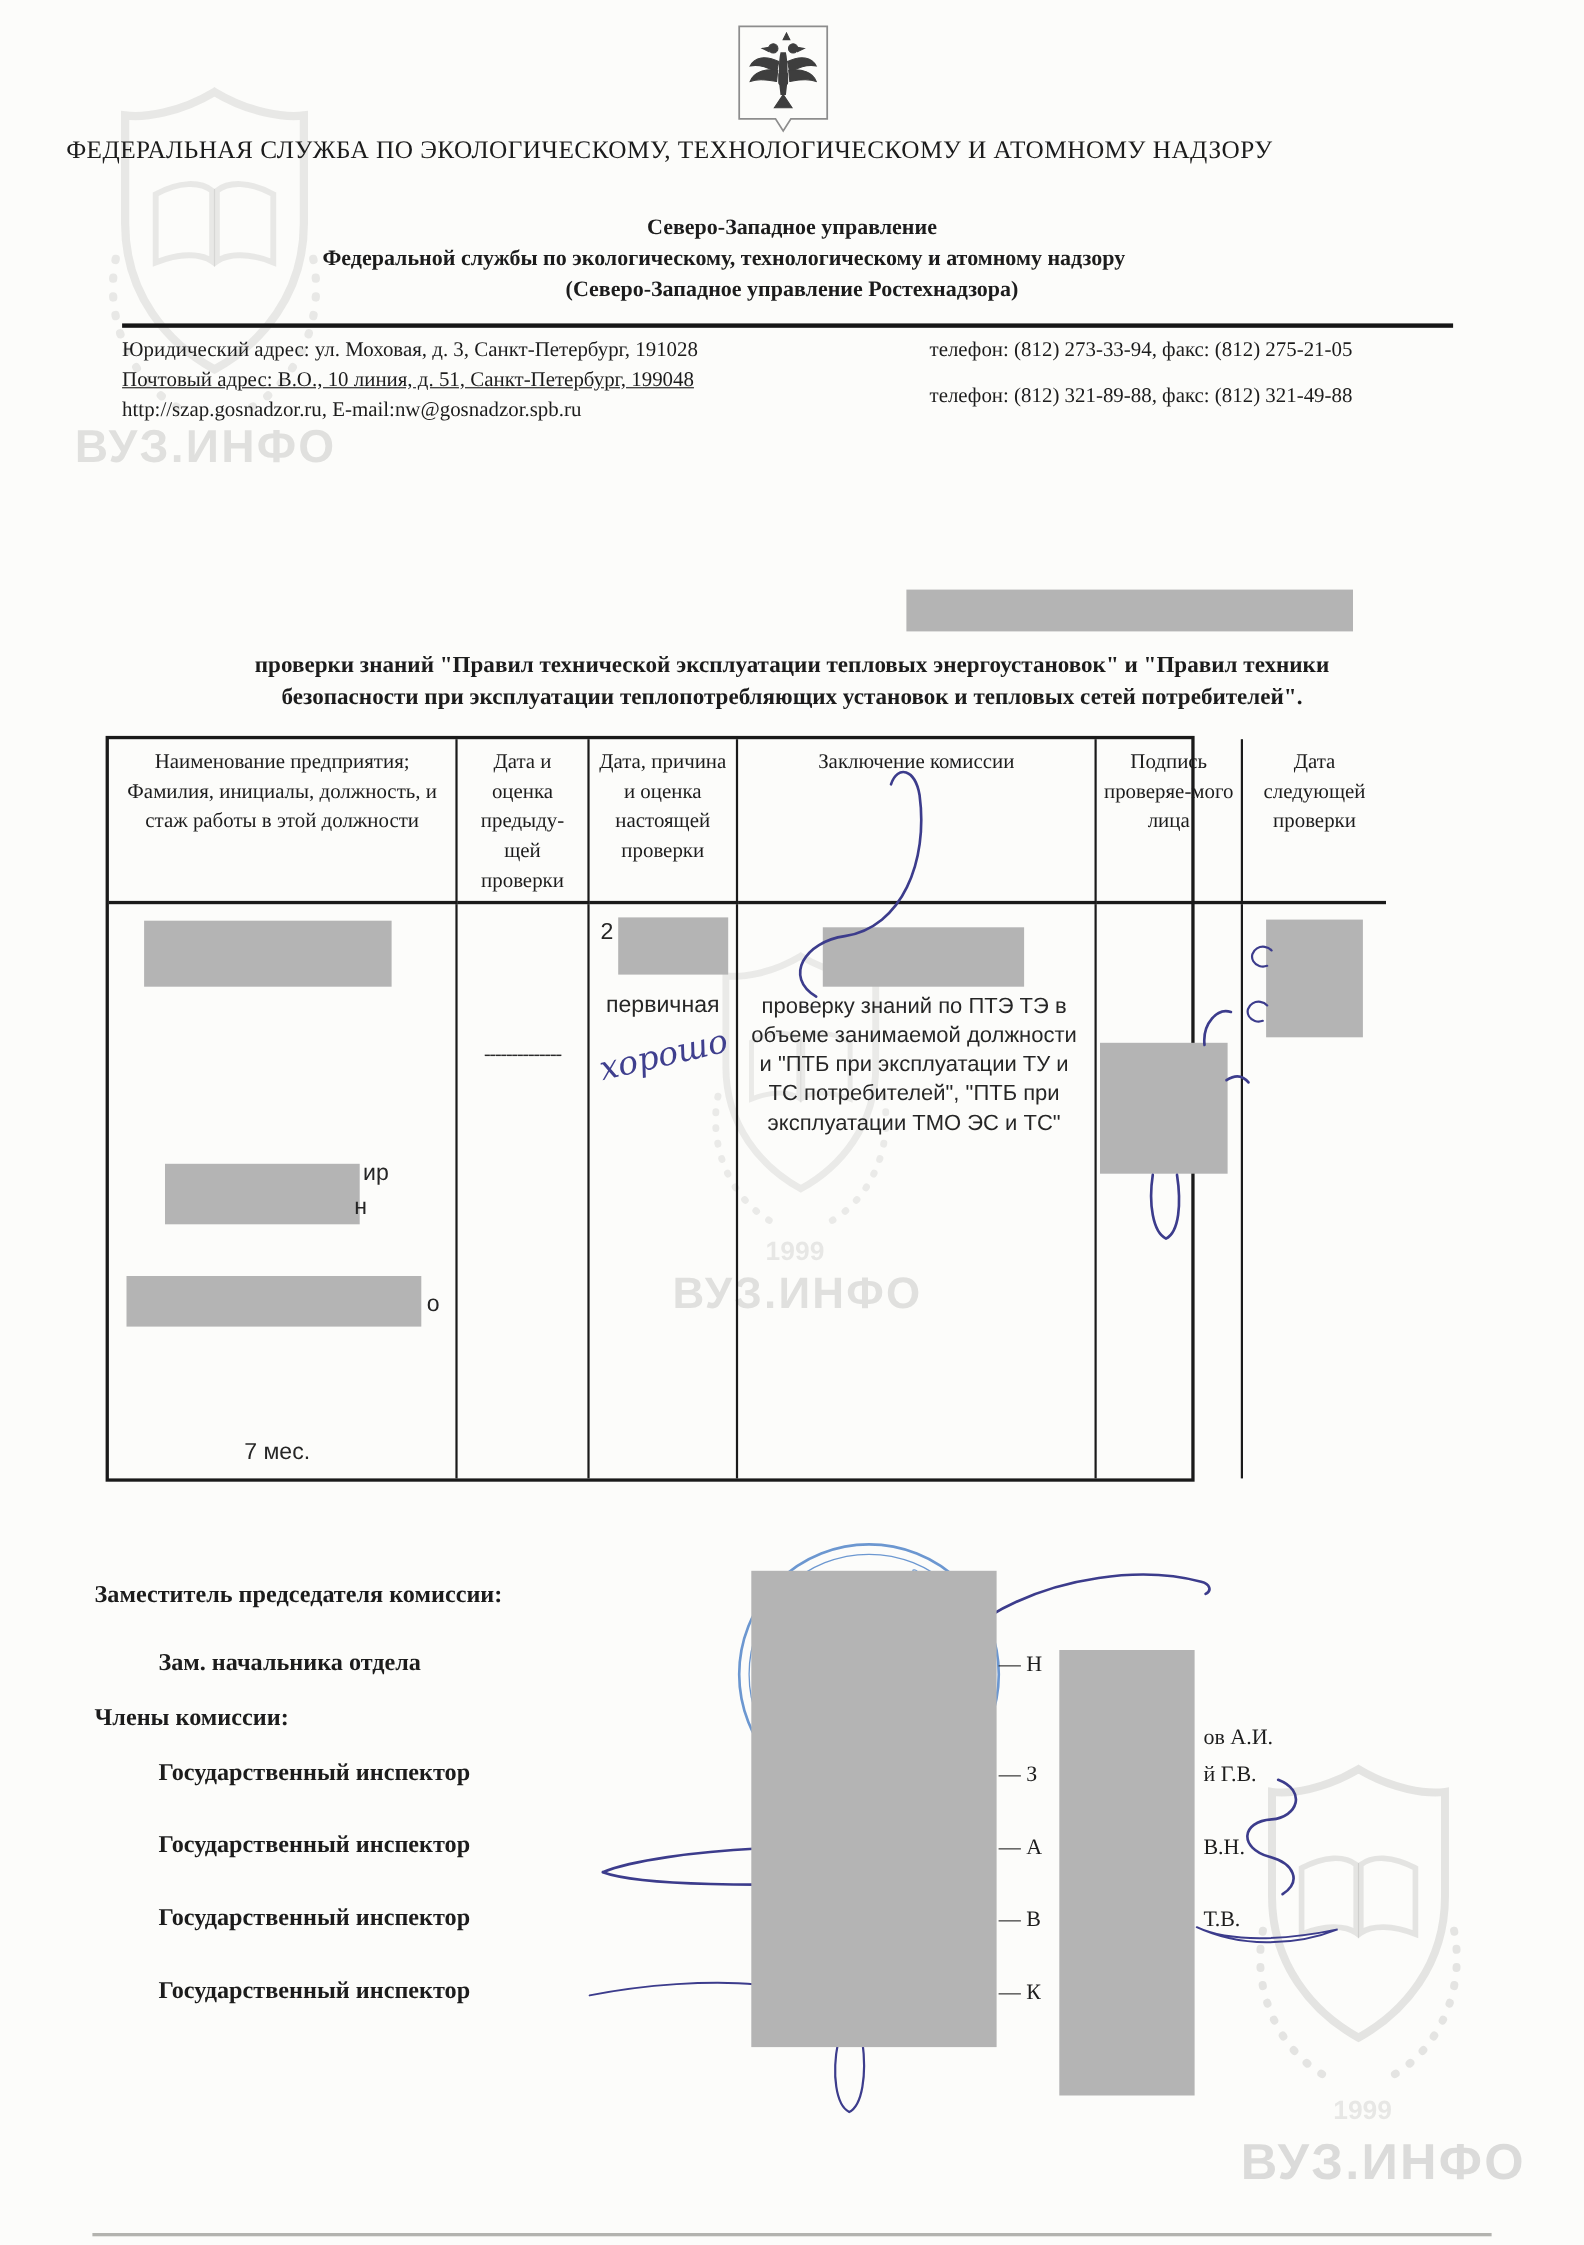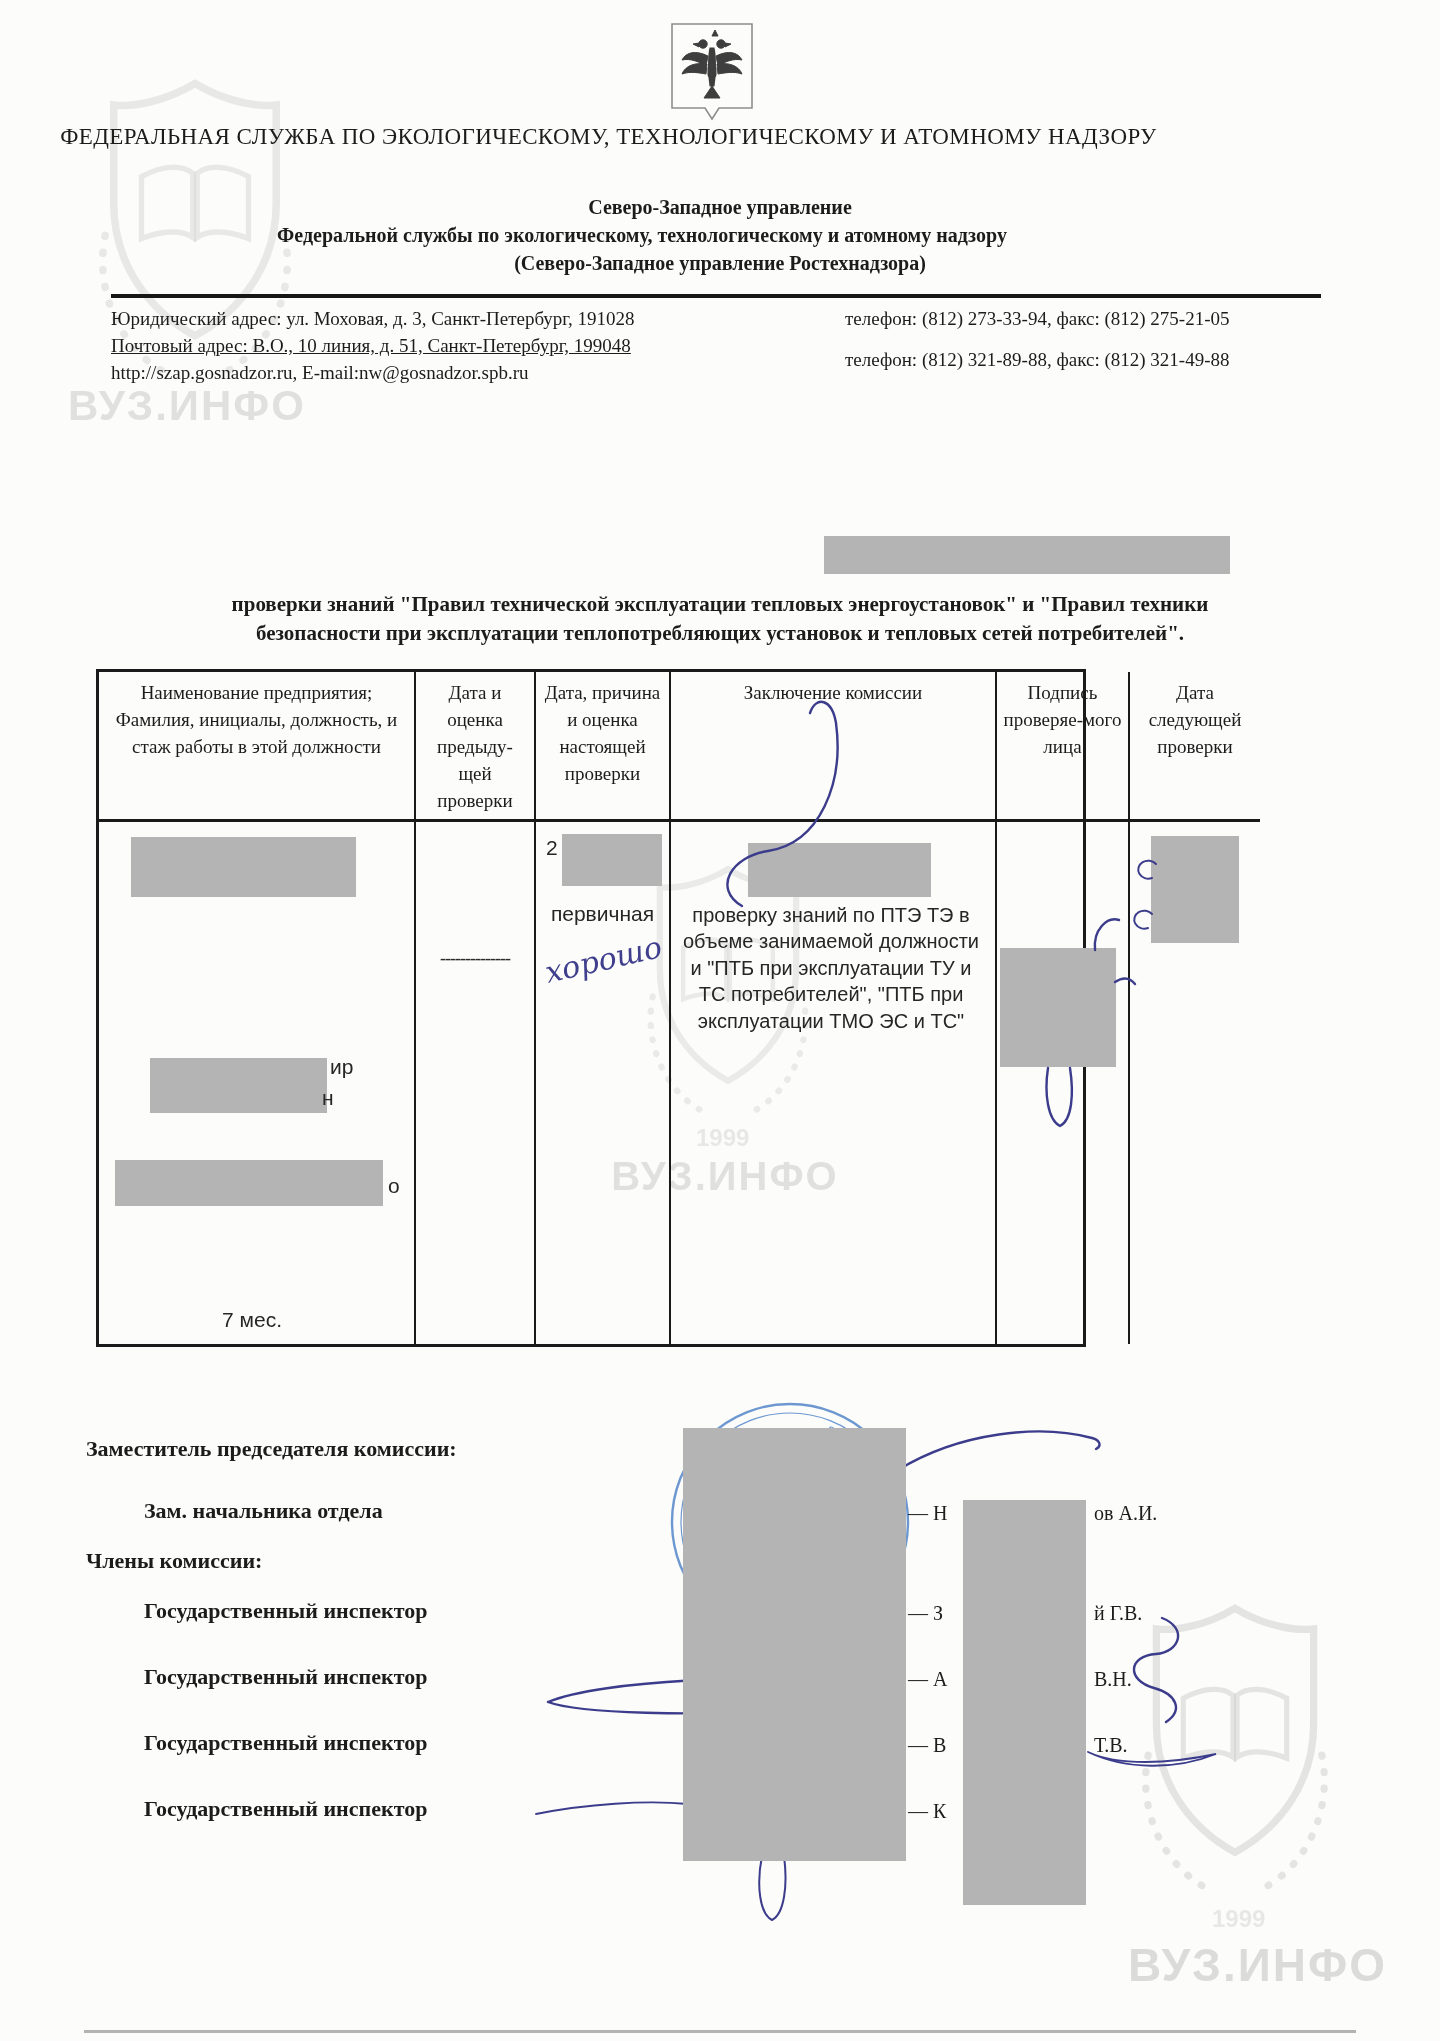--- a/index.html
+++ b/index.html
@@ -84,21 +84,21 @@
       <path d="M46,34 C58,28 68,30 72,38 C64,36 54,40 48,44 Z"></path>
       <path d="M37,42 C25,40 15,44 12,52 C20,49 30,51 36,52 Z"></path>
       <path d="M47,42 C59,40 69,44 72,52 C64,49 54,51 48,52 Z"></path>
       <path d="M42,64 l-8,12 h16 z"></path>
       <rect x="38" y="44" width="8" height="11" rx="2"></rect>
     </g>
   </svg>
 
   <div class="abs center serif" style="left:0;top:124px;width:1217px;font-size:23px;letter-spacing:.4px;z-index:2;">ФЕДЕРАЛЬНАЯ СЛУЖБА ПО ЭКОЛОГИЧЕСКОМУ, ТЕХНОЛОГИЧЕСКОМУ И АТОМНОМУ НАДЗОРУ</div>
   <div class="abs center serif bold" style="left:0;top:196px;width:1440px;font-size:20px;z-index:2;">Северо-Западное управление</div>
-  <div class="abs center serif bold" style="left:0;top:224px;width:1284px;font-size:20px;z-index:2;">Федеральной службы по экологическому, технологическому и атомному надзору</div>
+  <div class="abs center serif bold" style="left:16px;top:224px;width:1284px;font-size:20px;z-index:2;">Федеральной службы по экологическому, технологическому и атомному надзору</div>
   <div class="abs center serif bold" style="left:0;top:252px;width:1440px;font-size:20px;z-index:2;">(Северо-Западное управление Ростехнадзора)</div>
 
   <div class="abs" style="left:111px;top:294px;width:1210px;height:4px;background:#161616;z-index:2;"></div>
 
   <div class="abs addr" style="left:111px;top:308px;z-index:2;">Юридический адрес: ул. Моховая, д. 3, Санкт-Петербург, 191028</div>
   <div class="abs addr" style="left:111px;top:335px;z-index:2;text-decoration:underline;">Почтовый адрес: В.О., 10 линия, д. 51, Санкт-Петербург, 199048</div>
   <div class="abs addr" style="left:111px;top:362px;z-index:2;">
     <span style="margin-top:12px;">http://szap.gosnadzor.ru</span><span>, E-mail:nw@gosnadzor.spb.ru</span>
   </div>
   <div class="abs addr" style="left:845px;top:308px;z-index:2;">телефон: (812) 273-33-94, факс: (812) 275-21-05</div>
@@ -196,21 +196,21 @@
   <div class="siglabel" style="left:86px;top:1548px;">Члены  комиссии:</div>
   <div class="siglabel" style="left:144px;top:1598px;">Государственный инспектор</div>
   <div class="siglabel" style="left:144px;top:1664px;">Государственный инспектор</div>
   <div class="siglabel" style="left:144px;top:1730px;">Государственный инспектор</div>
   <div class="siglabel" style="left:144px;top:1796px;">Государственный инспектор</div>
 
   <div class="redact" style="left:683px;top:1428px;width:223px;height:433px;"></div>
   <div class="redact" style="left:963px;top:1500px;width:123px;height:405px;"></div>
 
   <span class="sigfrag" style="left:908px;top:1502px;">— Н</span>
-  <span class="sigfrag" style="left:1094px;top:1502px;">ов А.И.</span>
+  <span class="sigfrag" style="left:1094px;top:1568px;">ов А.И.</span>
   <span class="sigfrag" style="left:908px;top:1602px;">— З</span>
   <span class="sigfrag" style="left:1094px;top:1602px;">й Г.В.</span>
   <span class="sigfrag" style="left:908px;top:1668px;">— А</span>
   <span class="sigfrag" style="left:1094px;top:1668px;">В.Н.</span>
   <span class="sigfrag" style="left:908px;top:1734px;">— В</span>
   <span class="sigfrag" style="left:1094px;top:1734px;">Т.В.</span>
   <span class="sigfrag" style="left:908px;top:1800px;">— К</span>
 
   <div class="abs" style="left:84px;top:2030px;width:1272px;height:3px;background:#b3b3af;z-index:2;"></div>
 </div>

